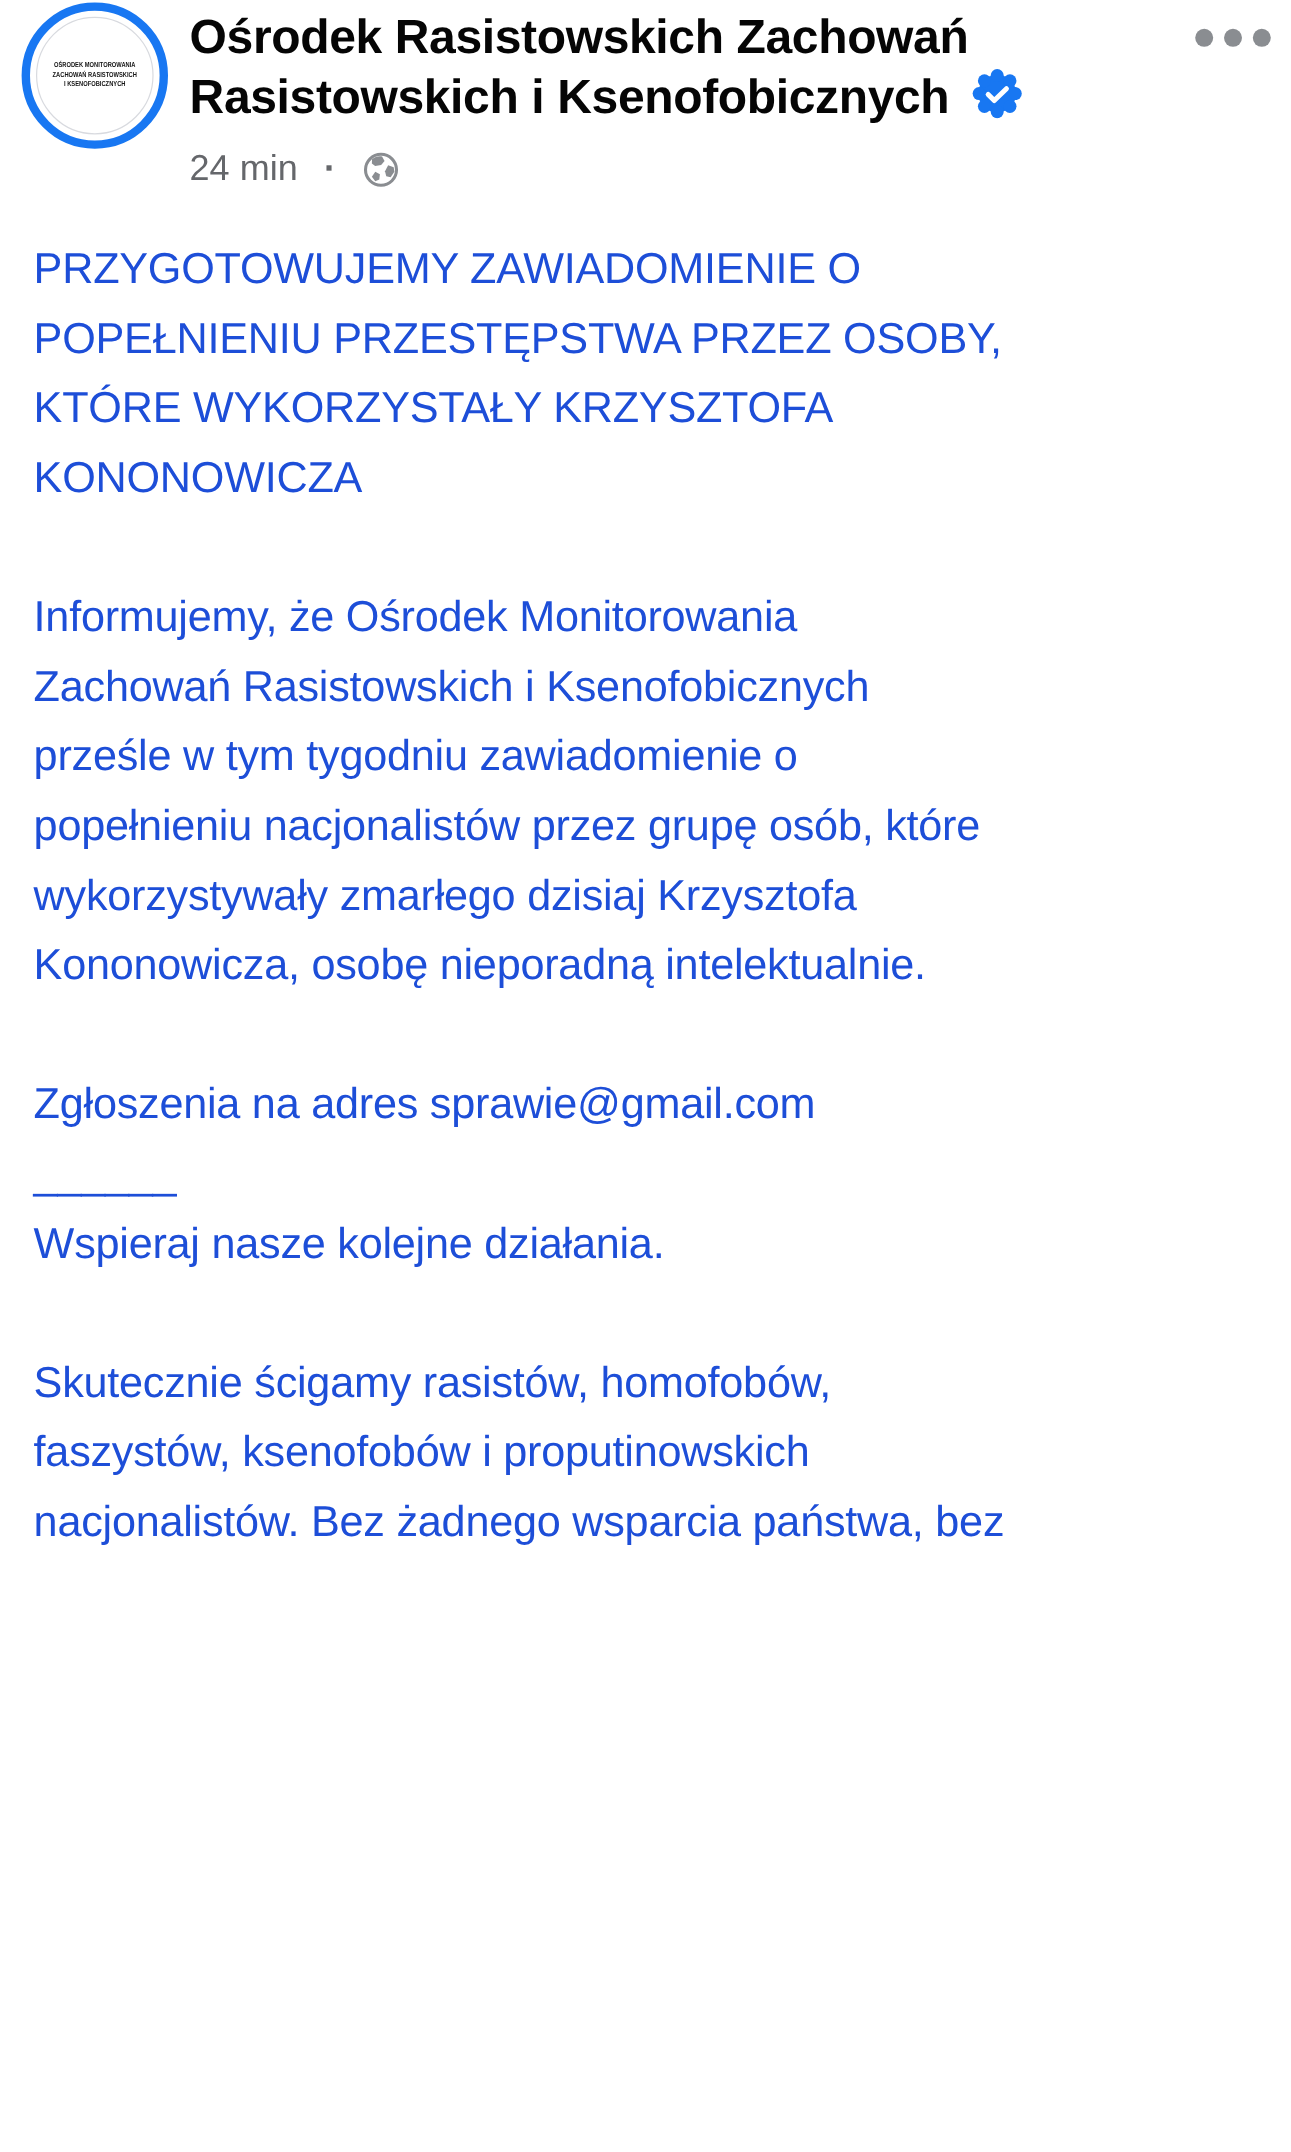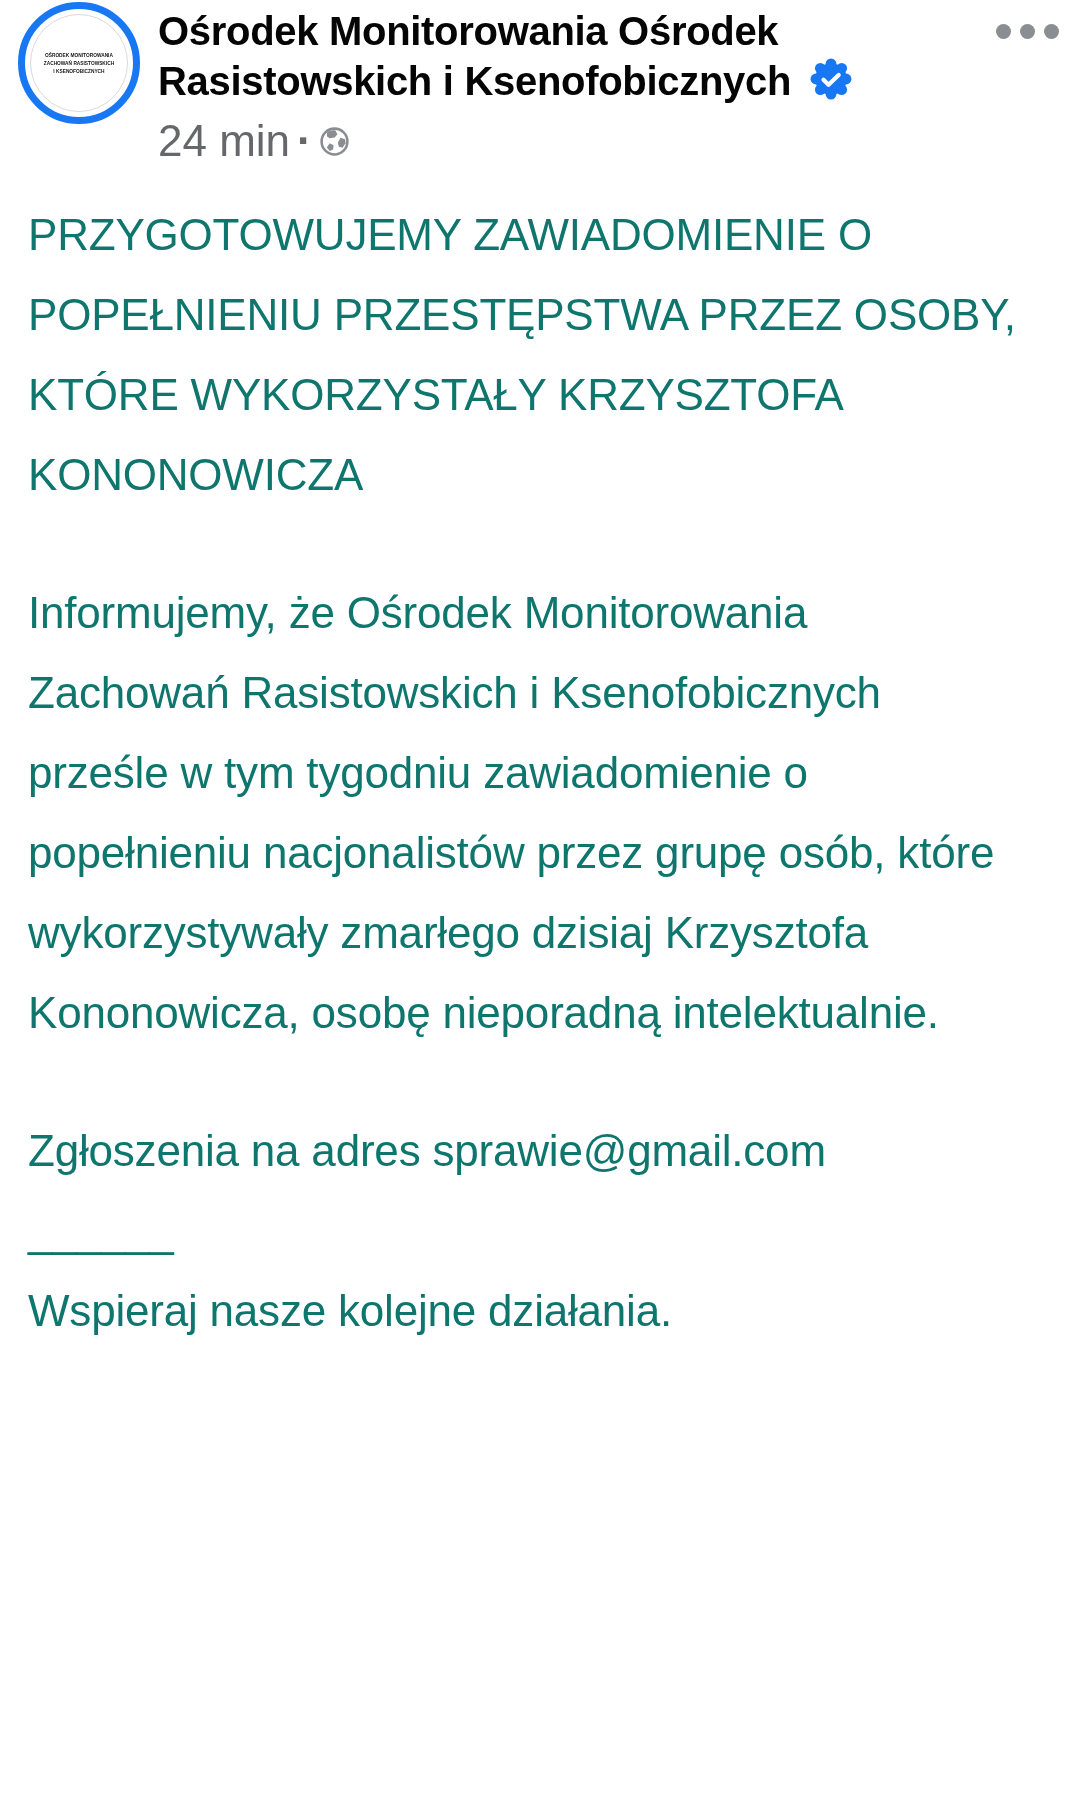--- a/index.html
+++ b/index.html
@@ -44,39 +44,39 @@
 
   .header-text { margin-left: 18px; flex: 1 1 auto; min-width: 0; }
   .page-name-row {
     margin-top: 4px; max-width: 800px;
     font-weight: 700; font-size: 40px; line-height: 50px; letter-spacing: -0.3px;
   }
   .page-name { cursor: pointer; }
   .verified-badge { display: inline-block; vertical-align: -5px; margin-left: 8px; }
 
   .meta {
-    display: flex; align-items: center; gap: 7px;
+    display: flex; align-items: center; gap: 22px;
     margin-top: 10px;
-    color: #65676b; font-size: 44px; line-height: 40px;
+    color: #65676b; font-size: 30px; line-height: 40px;
   }
   .timestamp { cursor: pointer; }
   .meta-dot { font-weight: 700; }
   .globe-icon { display: block; }
 
   .more-button {
     position: absolute; top: 24px; right: 17px;
     display: flex; gap: 9px; cursor: pointer;
   }
   .more-dot { width: 15px; height: 15px; border-radius: 50%; background: #8a8d91; }
 
   
   .post-body {
     padding: 34px 20px 0 28px;
-    font-size: 44px; line-height: 80px; letter-spacing: -0.2px;
-    color: #0f766e;
+    font-size: 36px; line-height: 58px; letter-spacing: -0.2px;
+    color: #1d4ed8;
   }
   .post-paragraph { margin: 0 0 58px 0; white-space: pre-line; }
   .post-paragraph:last-child { margin-bottom: 0; }
 </style>
 </head>
 <body>
 
 <div>
 
   <header class="post-header">
@@ -88,21 +88,21 @@
           <span class="logo-line">OŚRODEK MONITOROWANIA</span>
           <span class="logo-line">ZACHOWAŃ RASISTOWSKICH</span>
           <span class="logo-line">I KSENOFOBICZNYCH</span>
         </span>
         <span class="bracket">]</span>
       </div>
     </div>
 
     <div class="header-text">
       <div class="page-name-row">
-        <span class="page-name">Ośrodek Monitorowania Ośrodek Rasistowskich i Ksenofobicznych</span>
+        <span class="page-name">Ośrodek Rasistowskich Zachowań Rasistowskich i Ksenofobicznych</span>
         <span class="verified-badge">
           <svg width="42" height="42" viewBox="0 0 24 24" aria-hidden="true">
             <g fill="#1877f2">
               <circle cx="12" cy="12" r="9"></circle>
               <circle cx="20.6" cy="12" r="3.1"></circle>
               <circle cx="18.08" cy="18.08" r="3.1"></circle>
               <circle cx="12" cy="20.6" r="3.1"></circle>
               <circle cx="5.92" cy="18.08" r="3.1"></circle>
               <circle cx="3.4" cy="12" r="3.1"></circle>
               <circle cx="5.92" cy="5.92" r="3.1"></circle>
@@ -142,15 +142,18 @@
 KONONOWICZA</p>
     <p class="post-paragraph">Informujemy, że Ośrodek Monitorowania
 Zachowań Rasistowskich i Ksenofobicznych
 prześle w tym tygodniu zawiadomienie o
 popełnieniu nacjonalistów przez grupę osób, które
 wykorzystywały zmarłego dzisiaj Krzysztofa
 Kononowicza, osobę nieporadną intelektualnie.</p>
     <p class="post-paragraph">Zgłoszenia na adres sprawie@gmail.com
 ______
 Wspieraj nasze kolejne działania.</p>
+    <p class="post-paragraph">Skutecznie ścigamy rasistów, homofobów,
+faszystów, ksenofobów i proputinowskich
+nacjonalistów. Bez żadnego wsparcia państwa, bez</p>
   </main>
 
 </div>
 
 </body></html>

